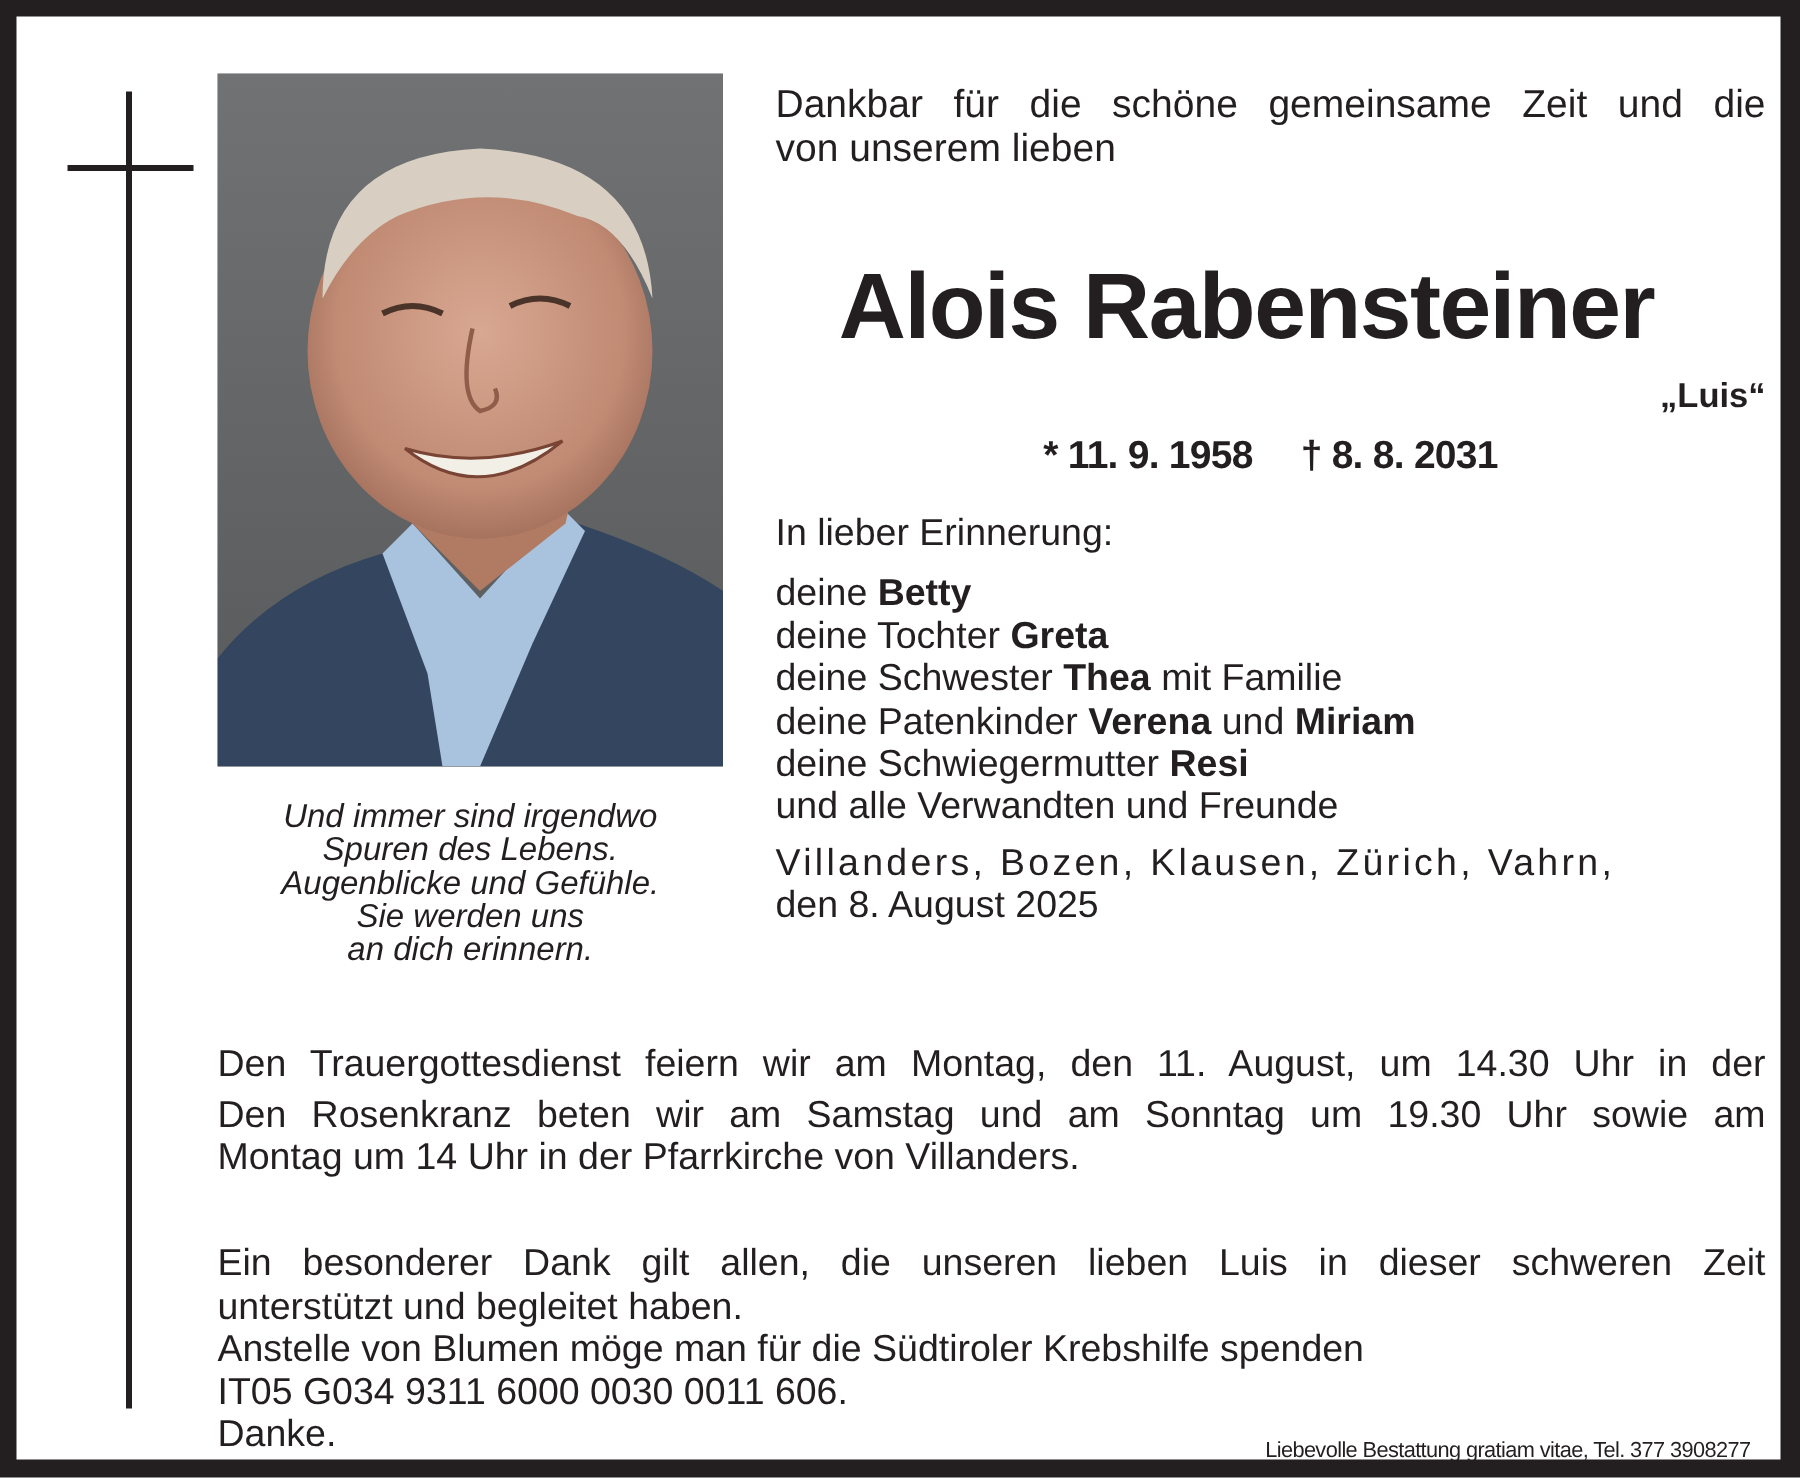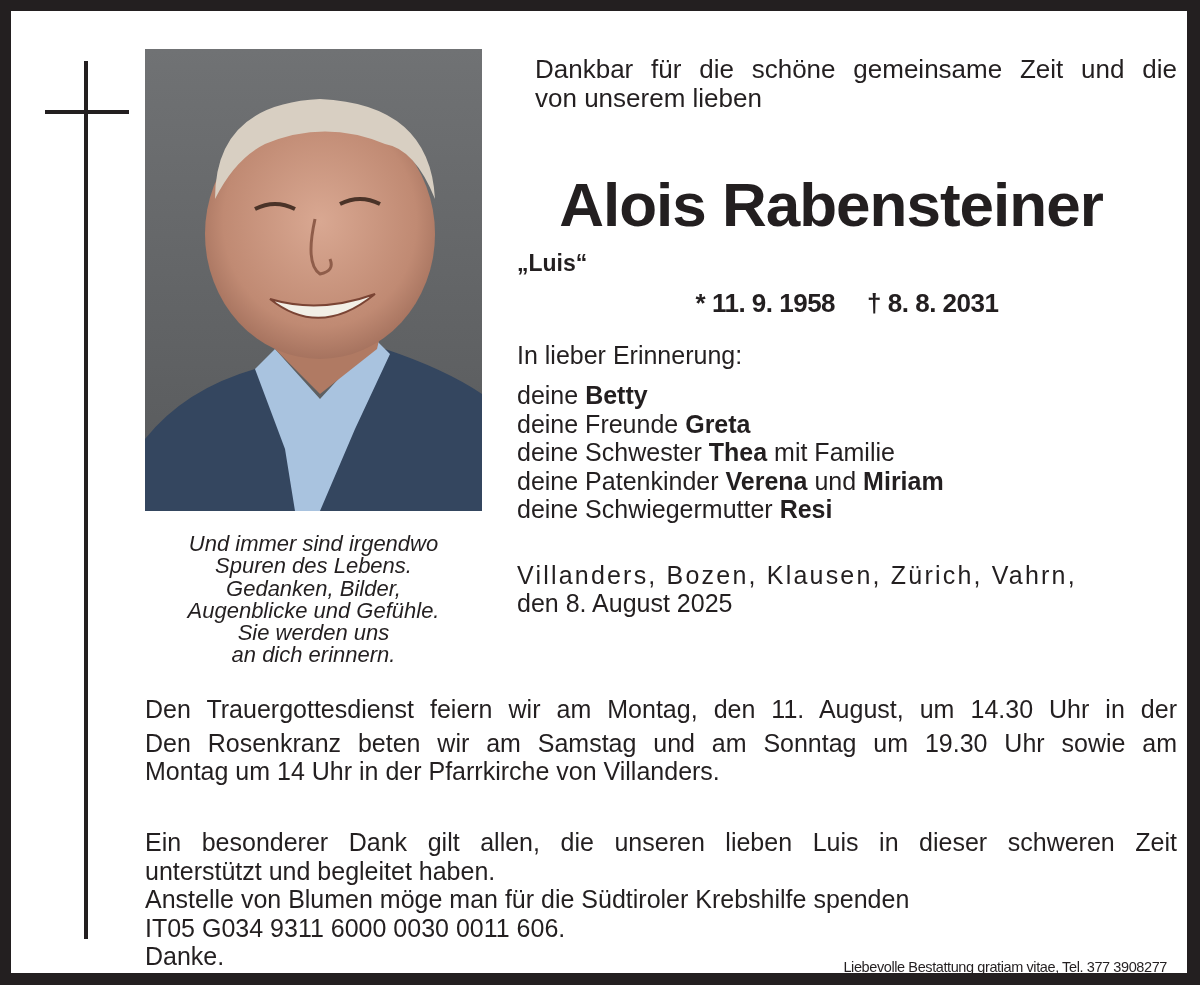--- a/index.html
+++ b/index.html
@@ -22,28 +22,28 @@
   .photo svg { width: 100%; height: 100%; display: block; }
   .poem {
     position: absolute; left: 134px; top: 522px; width: 337px; text-align: center;
     font-style: italic; font-size: 22px; line-height: 22.3px;
   }
   .poem div { white-space: nowrap; }
   .intro {
     position: absolute; left: 506px; top: 44px; width: 660px;
     font-size: 26px; line-height: 29px; text-align: justify;
   }
-  .intro .line { display: block; text-align: justify; text-align-last: justify; white-space: nowrap; margin-left: 18px; }
+  .intro .line { display: block; text-align: justify; text-align-last: justify; white-space: nowrap; }
   .intro .line.last { text-align-last: left; }
   .name {
     position: absolute; left: 490px; top: 158px; width: 660px; text-align: center;
     font-weight: bold; font-size: 62px; line-height: 72px; letter-spacing: -1px;
   }
   .nickname {
-    position: absolute; left: 506px; top: 238px; width: 660px; text-align: left;
+    position: absolute; left: 506px; top: 238px; width: 660px; text-align: right;
     font-weight: bold; font-size: 23px; line-height: 28px;
   }
   .dates {
     position: absolute; left: 506px; top: 276px; width: 660px; text-align: center;
     font-weight: bold; font-size: 26px; line-height: 32px; letter-spacing: -0.5px;
   }
   .dates span { margin: 0 16px; }
   .mourners {
     position: absolute; left: 506px; top: 330px; width: 660px;
     font-size: 25px; line-height: 28.4px;
@@ -110,44 +110,44 @@
 
       <path d="M170 170 Q160 215 175 225 Q190 222 185 210" stroke="#8f5d4a" stroke-width="3" fill="none"></path>
 
       <path d="M125 250 Q175 290 230 245 Q175 265 125 250 Z" fill="#f2efe6" stroke="#7a4434" stroke-width="2"></path>
     </svg>
   </div>
 
   <div class="poem">
     <div>Und immer sind irgendwo</div>
     <div>Spuren des Lebens.</div>
-    <div>Gedanken, Bilder,</div>
     <div>Augenblicke und Gefühle.</div>
     <div>Sie werden uns</div>
     <div>an dich erinnern.</div>
   </div>
 
   <div class="intro">
     <span class="line">Dankbar für die schöne gemeinsame Zeit und die</span>
     <span class="line last">von unserem lieben</span>
   </div>
 
   <div class="name">Alois Rabensteiner</div>
   <div class="nickname">„Luis“</div>
   <div class="dates">
     <span>* 11. 9. 1958</span><span>† 8. 8. 2031</span>
   </div>
 
   <div class="mourners">
     <div class="heading">In lieber Erinnerung:</div>
     <div><span>deine </span><b>Betty</b></div>
-    <div><span>deine Freunde </span><b>Greta</b></div>
+    <div><span>deine Tochter </span><b>Greta</b></div>
     <div><span>deine Schwester </span><b>Thea</b><span> mit Familie</span></div>
     <div><span>deine Patenkinder </span><b>Verena</b><span> und </span><b>Miriam</b></div>
     <div><span>deine Schwiegermutter </span><b>Resi</b></div>
+    <div><span>und alle Verwandten und Freunde</span></div>
   </div>
 
   <div class="place">
     <div class="places">Villanders, Bozen, Klausen, Zürich, Vahrn,</div>
     <div>den 8. August 2025</div>
   </div>
 
   <div class="service">
     <p>
       <span class="justify-line">Den Trauergottesdienst feiern wir am Montag, den 11. August, um 14.30 Uhr in der</span>

